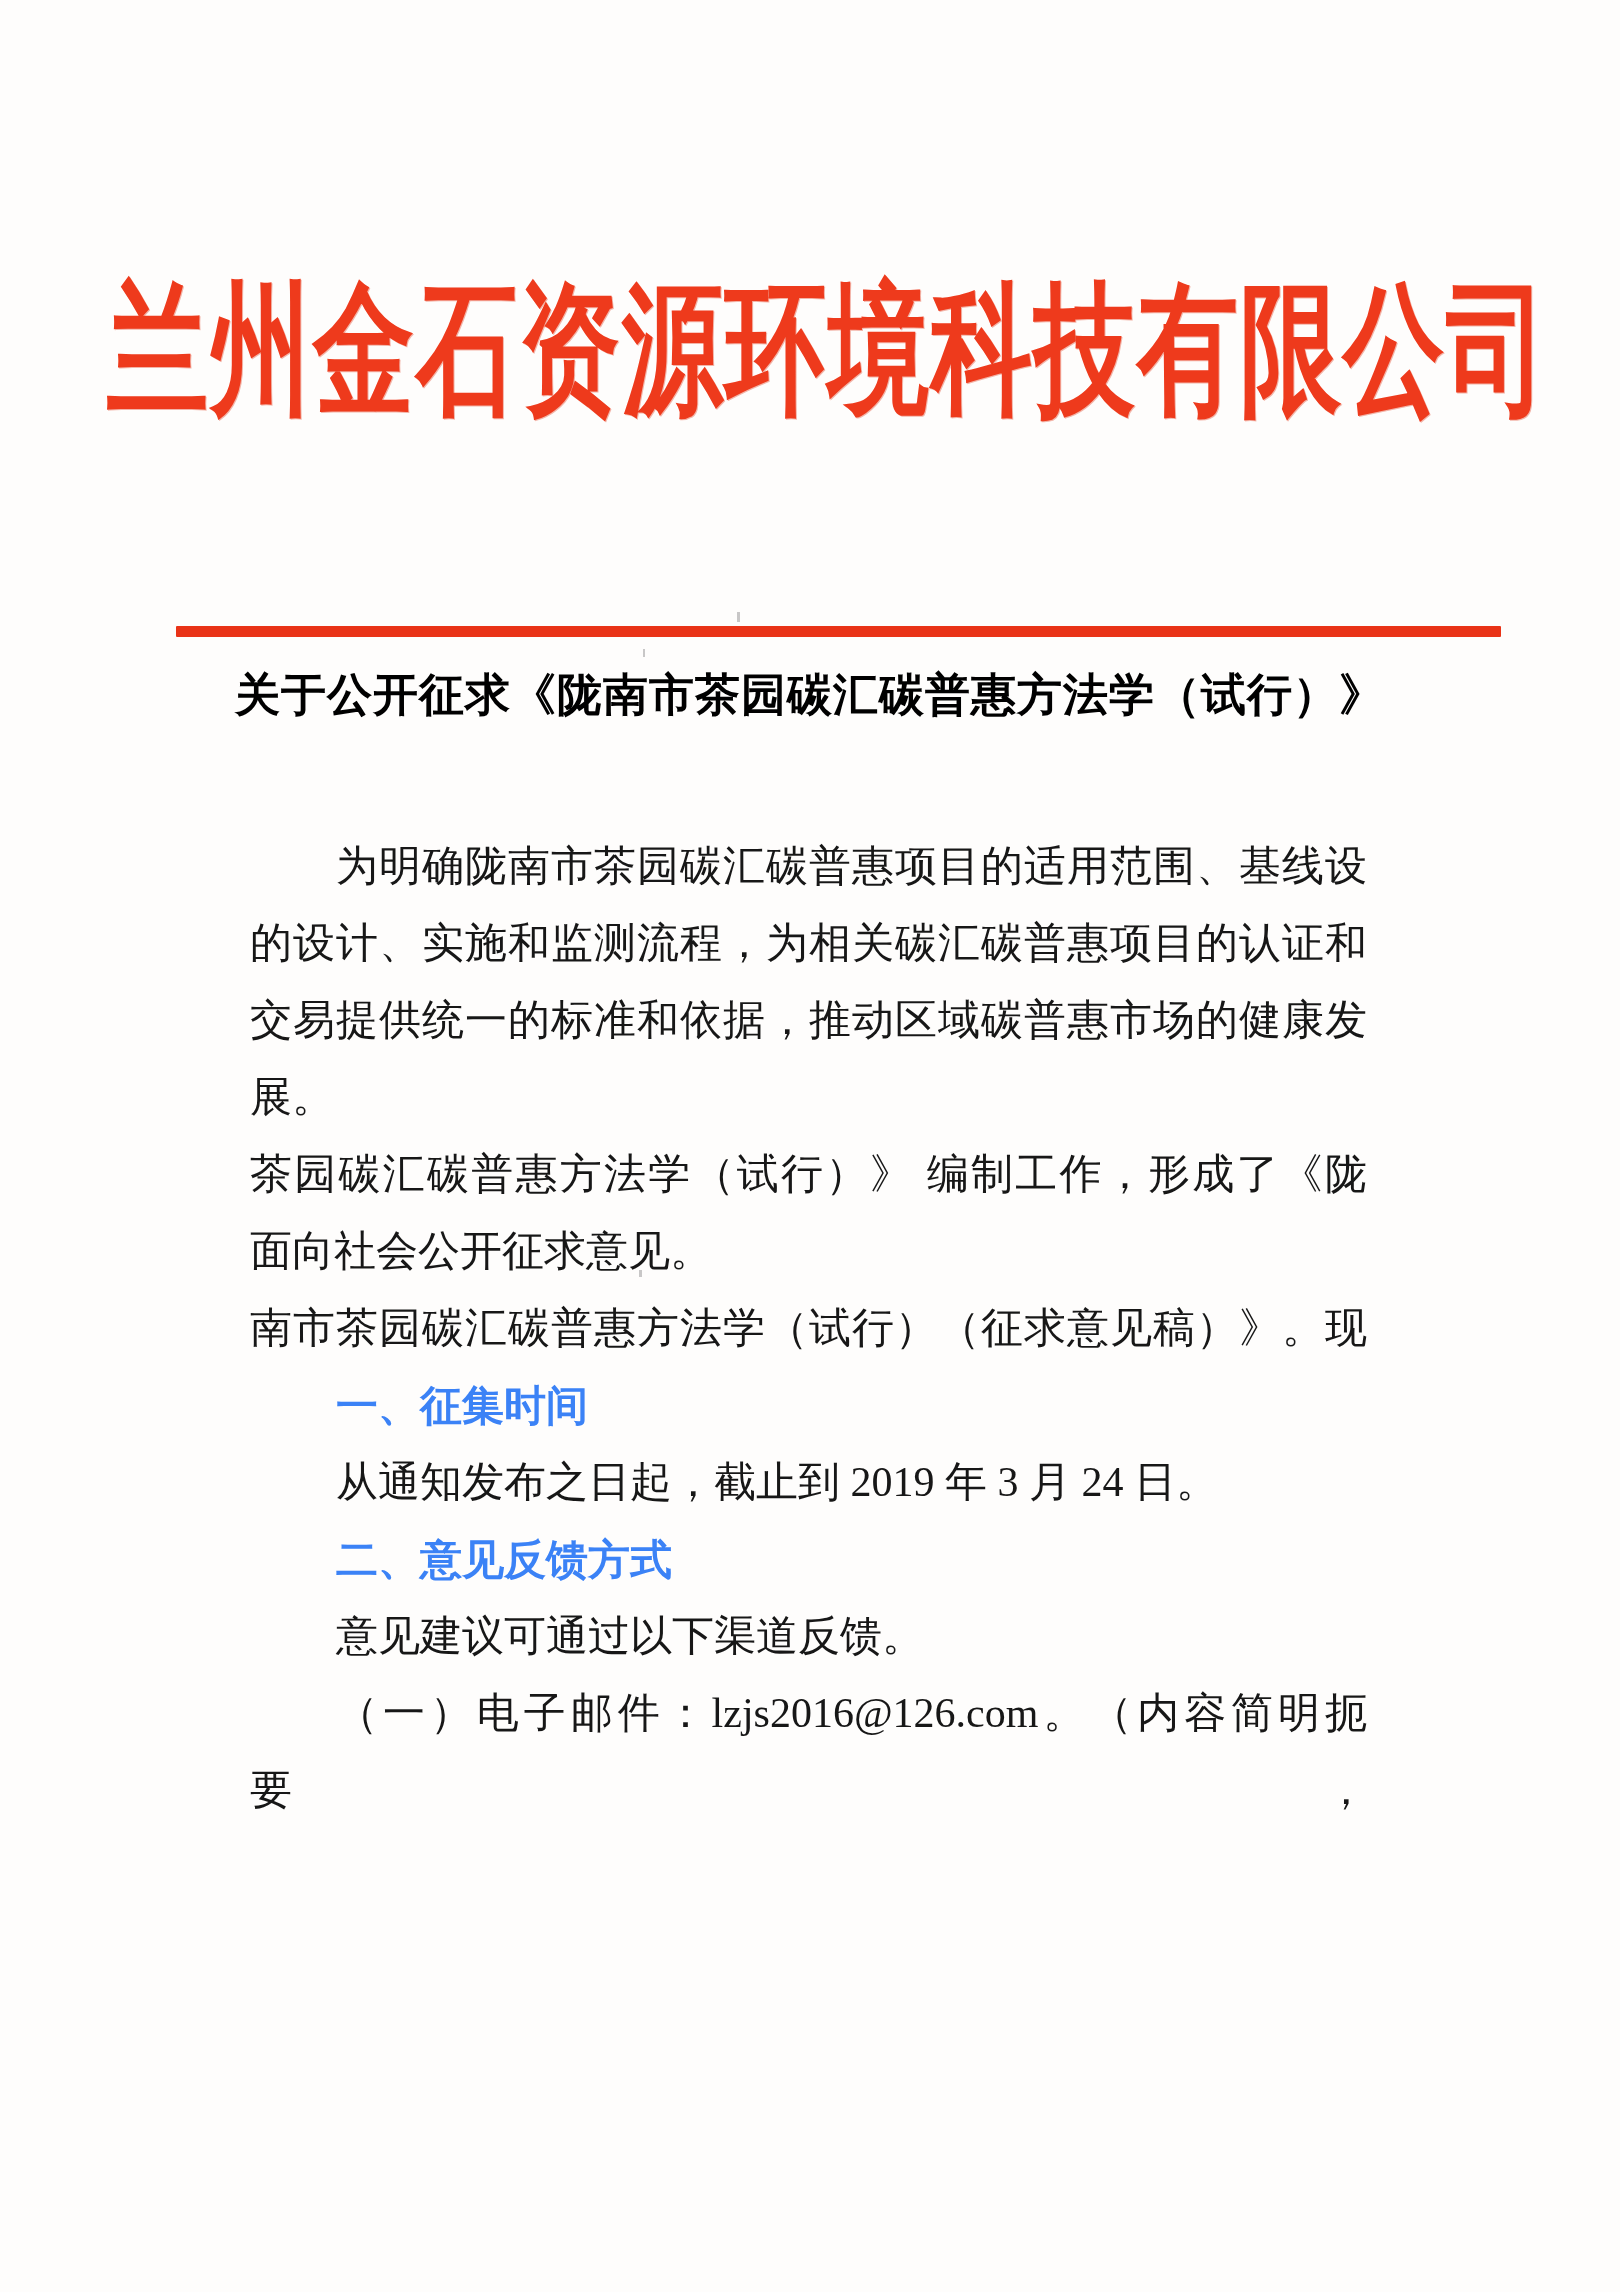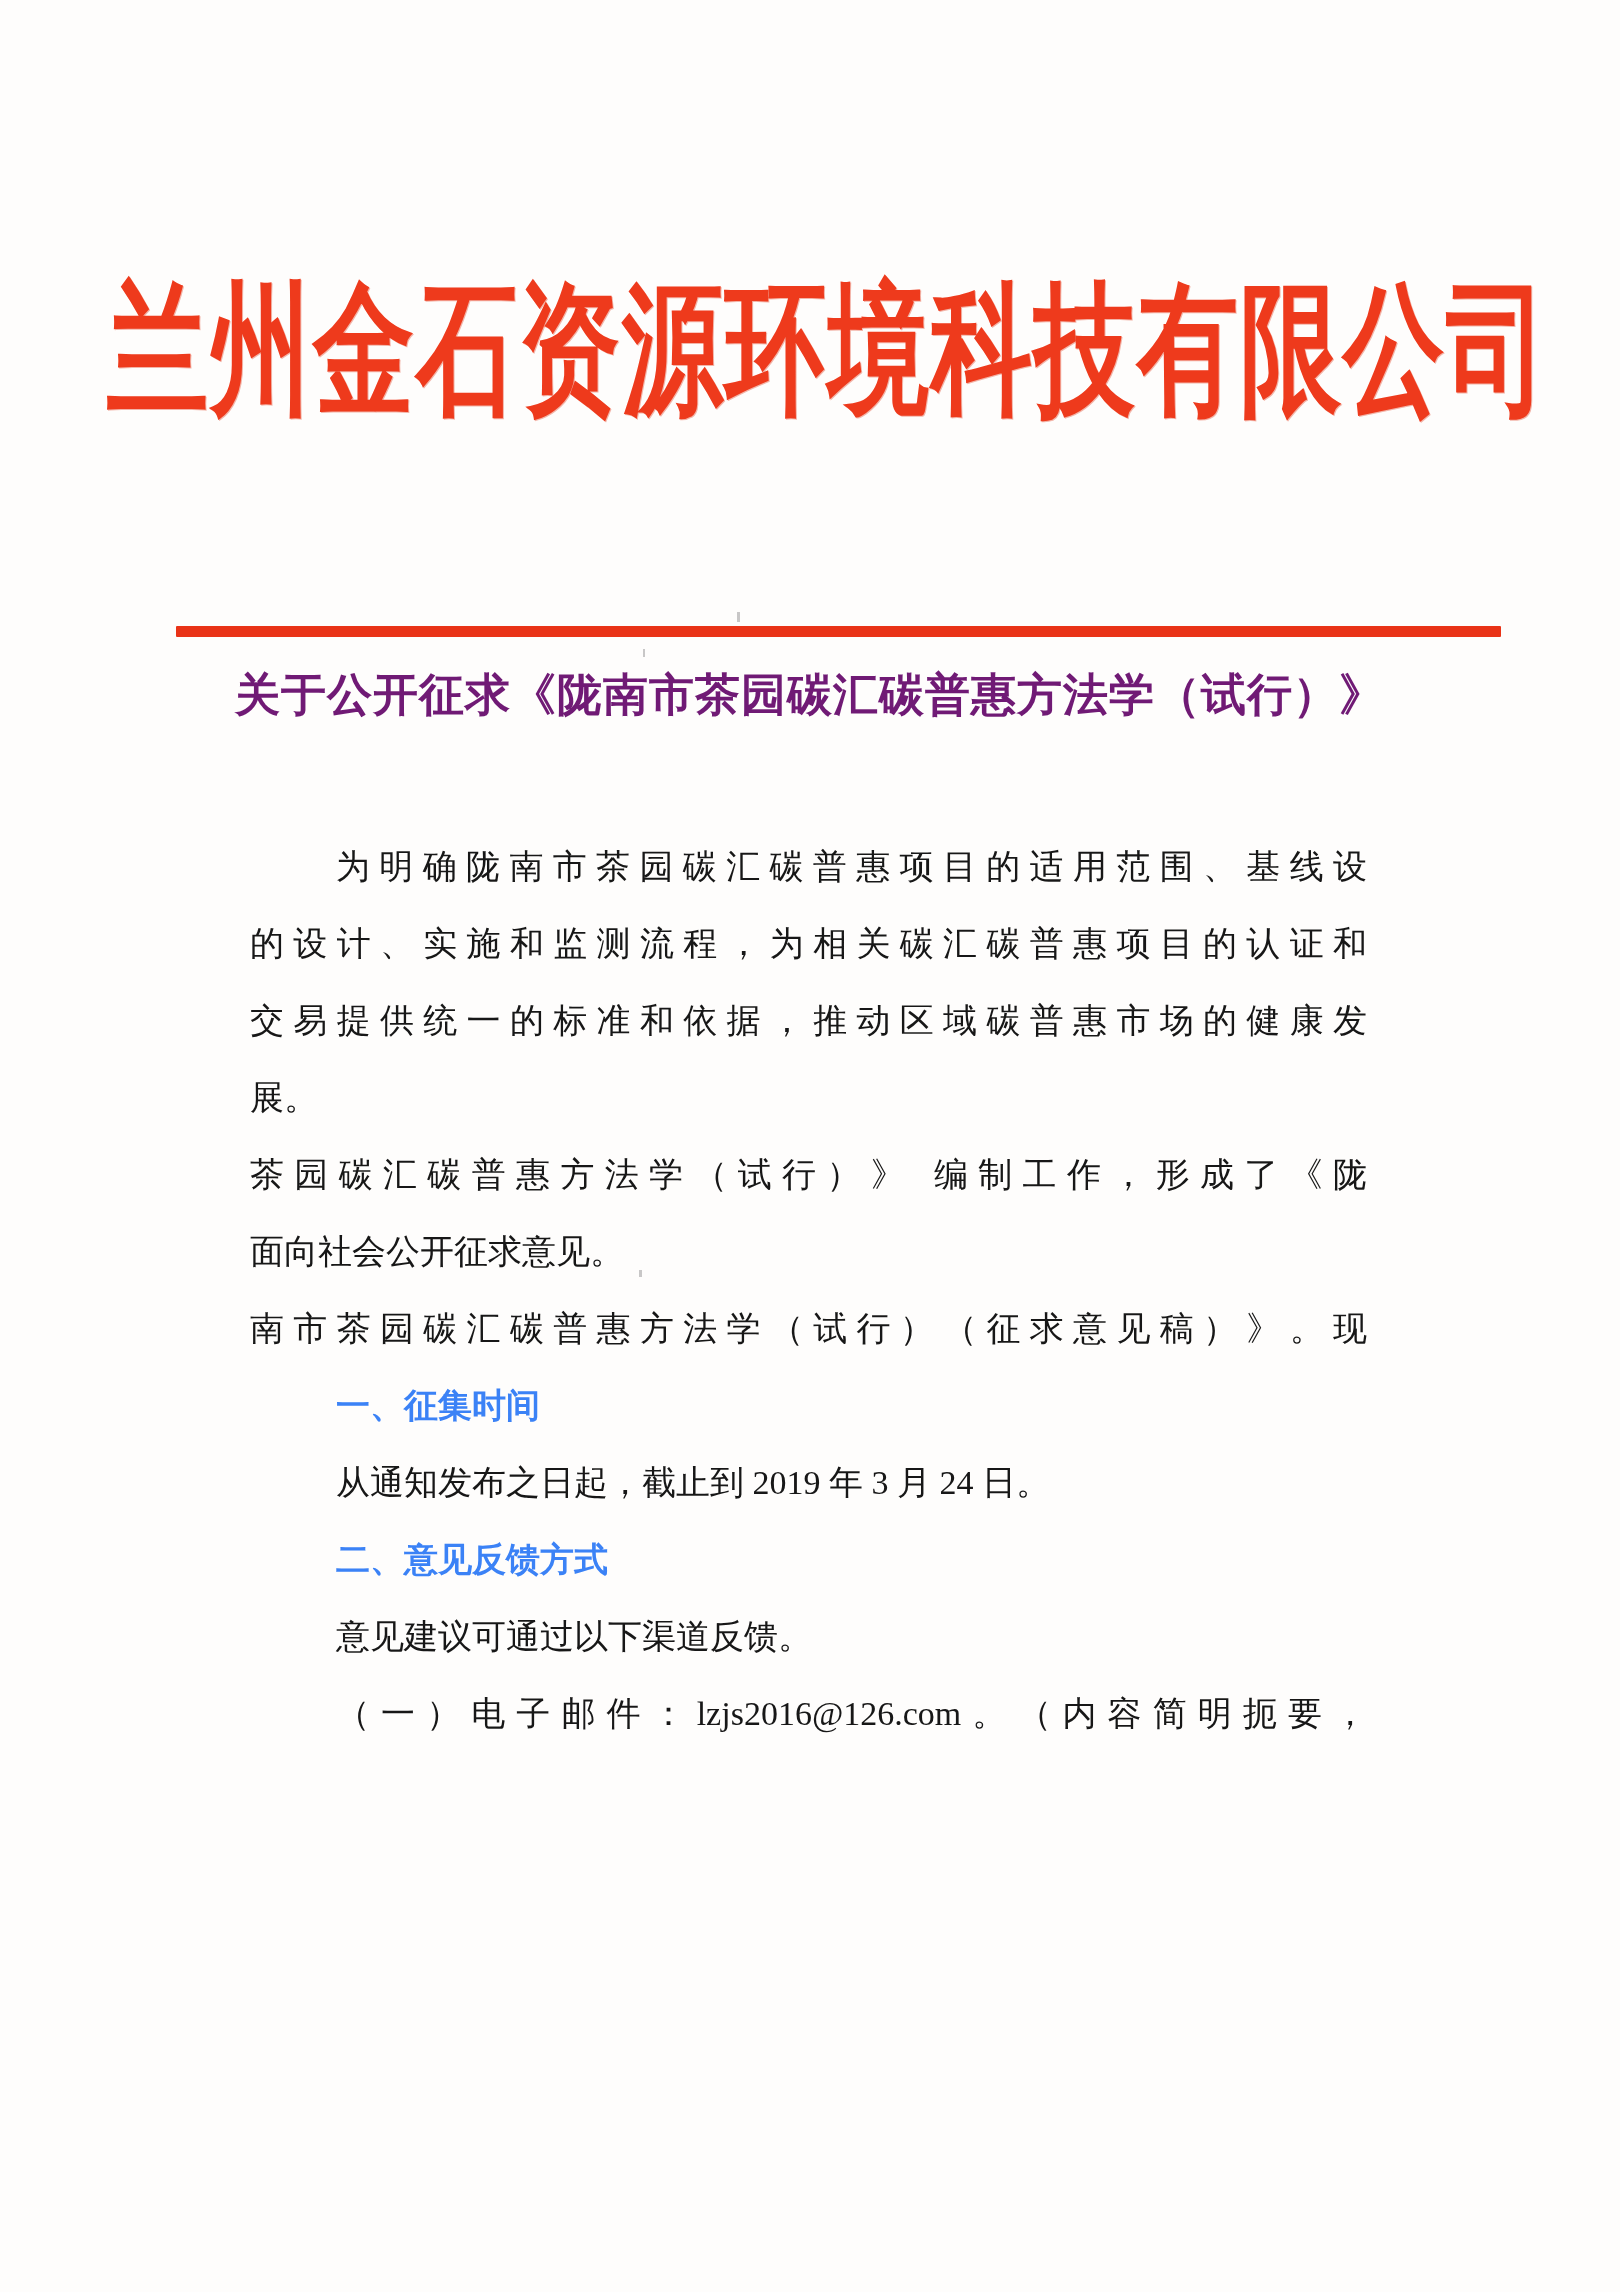--- a/index.html
+++ b/index.html
@@ -47,31 +47,31 @@
   
   .title {
     position: absolute;
     top: 658px;
     left: 0;
     width: 100%;
     text-align: center;
     font-weight: 700;
     font-size: 45px;
     line-height: 75px;
-    color: #701a75;
+    color: #000000;
     letter-spacing: 1px;
   }
   .title .title-line { display: block; }
   
   .body {
     position: absolute;
     top: 828px;
     left: 250px;
     width: 1117px;
-    font-size: 34px;
+    font-size: 42px;
     line-height: 77px;
     color: #171717;
   }
   .line { display: block; }
   .just { text-align: justify; text-align-last: justify; }
   .indent { text-indent: 86px; }
   .heading {
     font-family: "Liberation Sans", "DejaVu Sans", sans-serif;
     font-weight: 700;
     color: #3b82f6;

